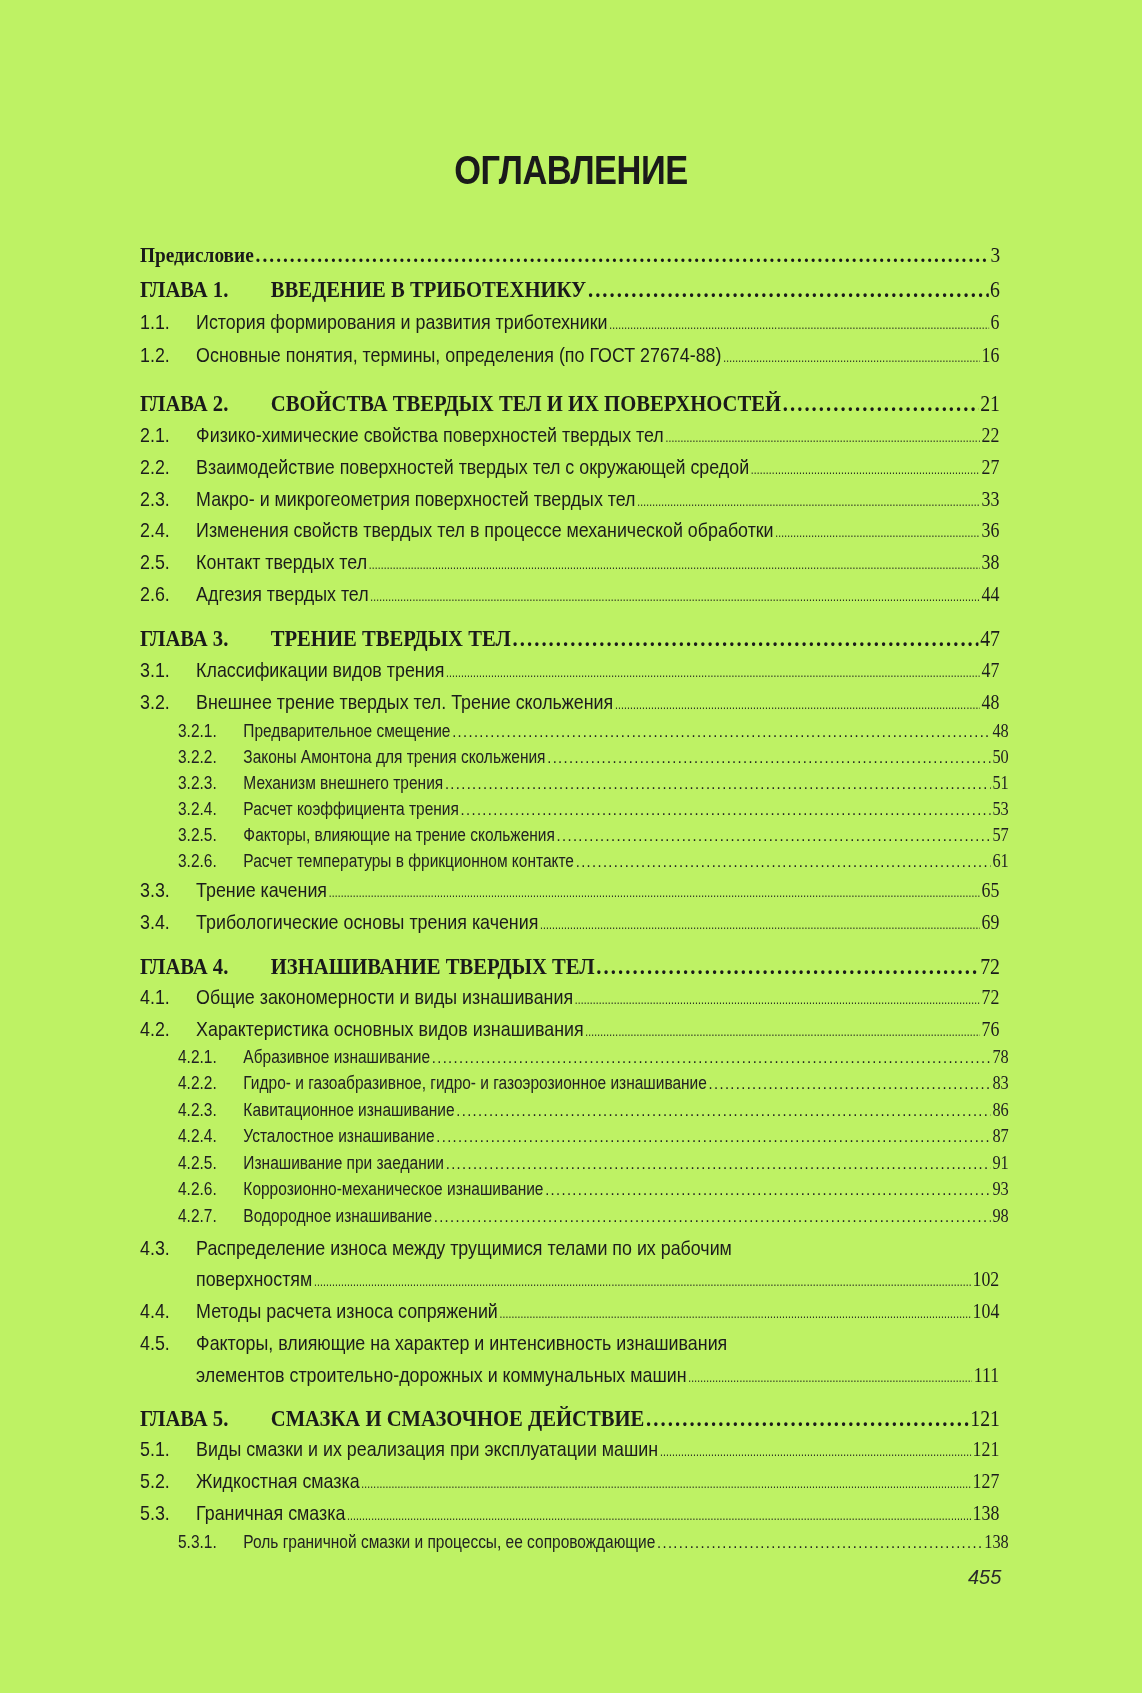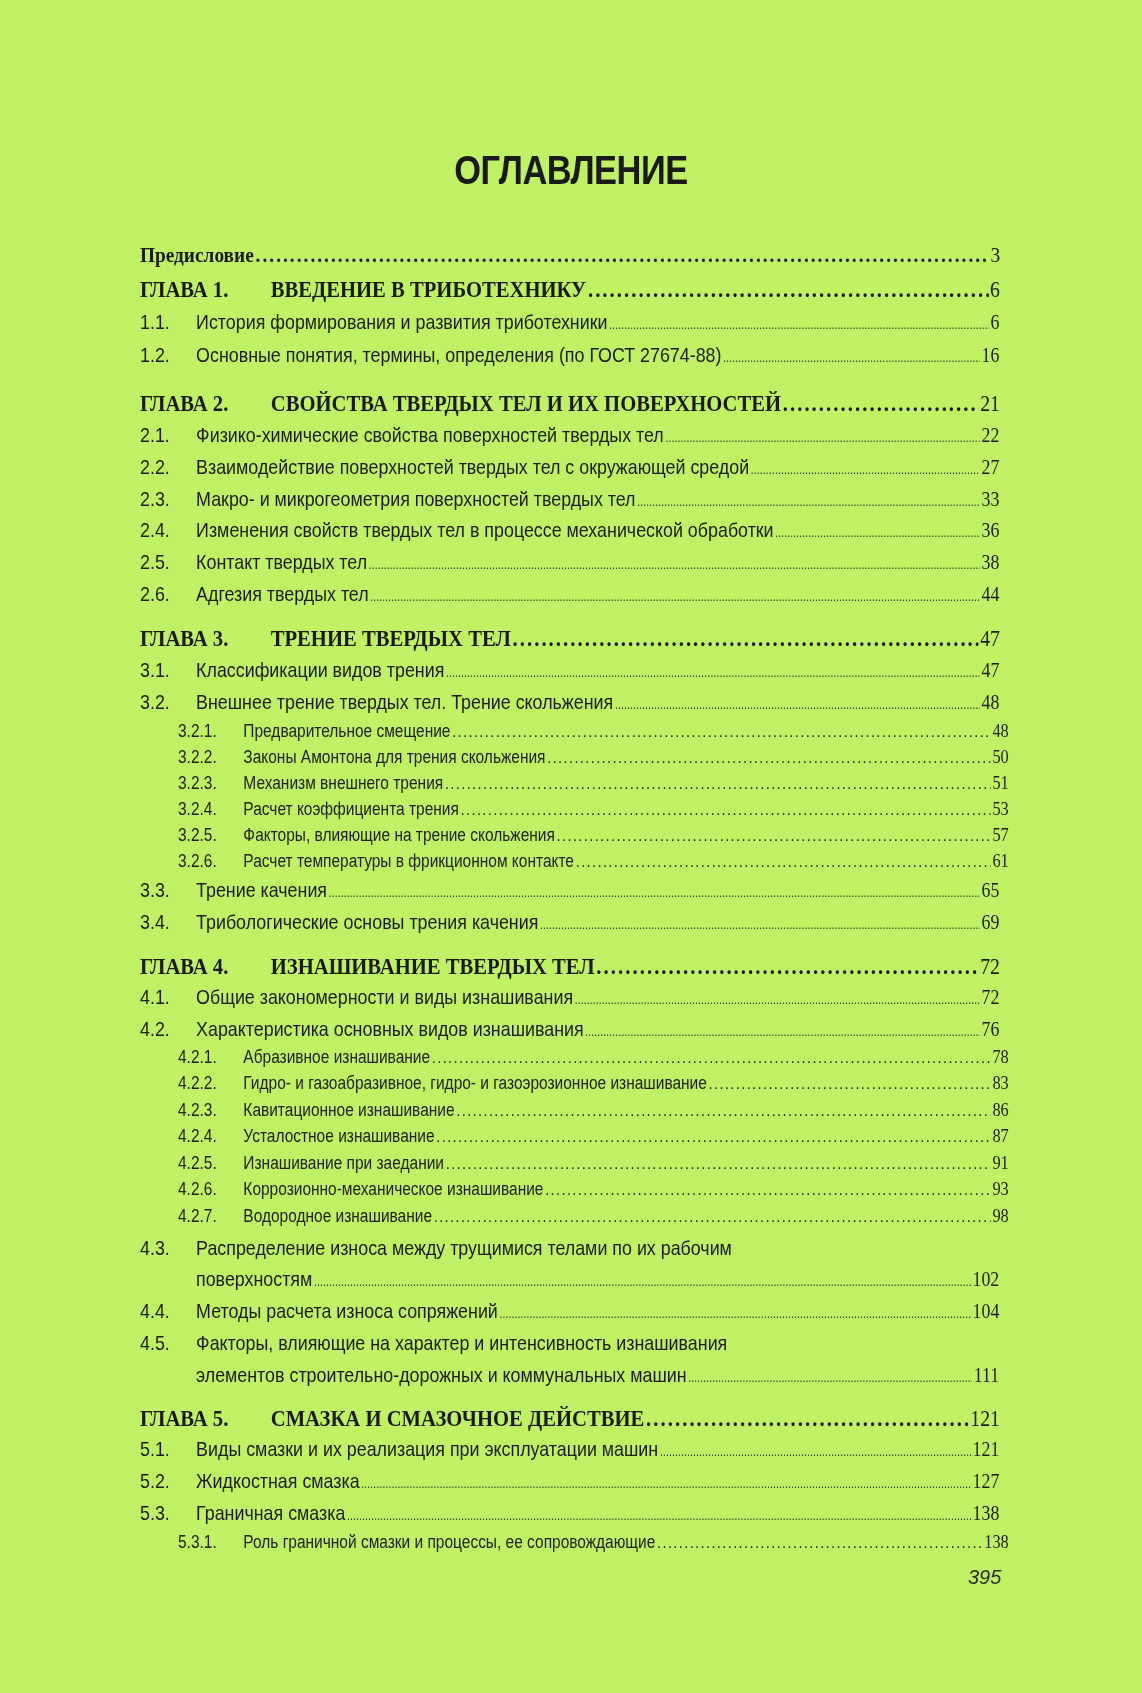--- a/index.html
+++ b/index.html
@@ -319,14 +319,14 @@
         <span class="page-no">138</span>
       </div>
       <div class="row subsub" style="top: 1531px;">
         <span class="num">5.3.1.</span>
         <span class="label">Роль граничной смазки и процессы, ее сопровождающие</span>
         <span class="leader"></span>
         <span class="page-no">138</span>
       </div>
     </div>
 
-  <div class="folio">395</div>
+  <div class="folio">455</div>
 </div>
 
 </body></html>

